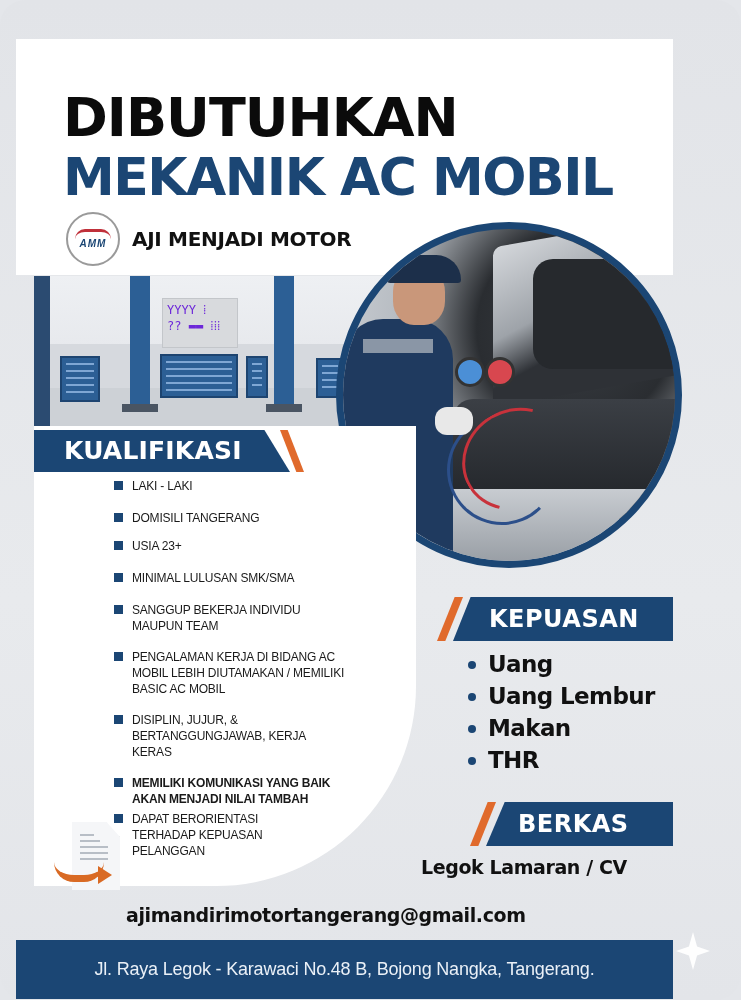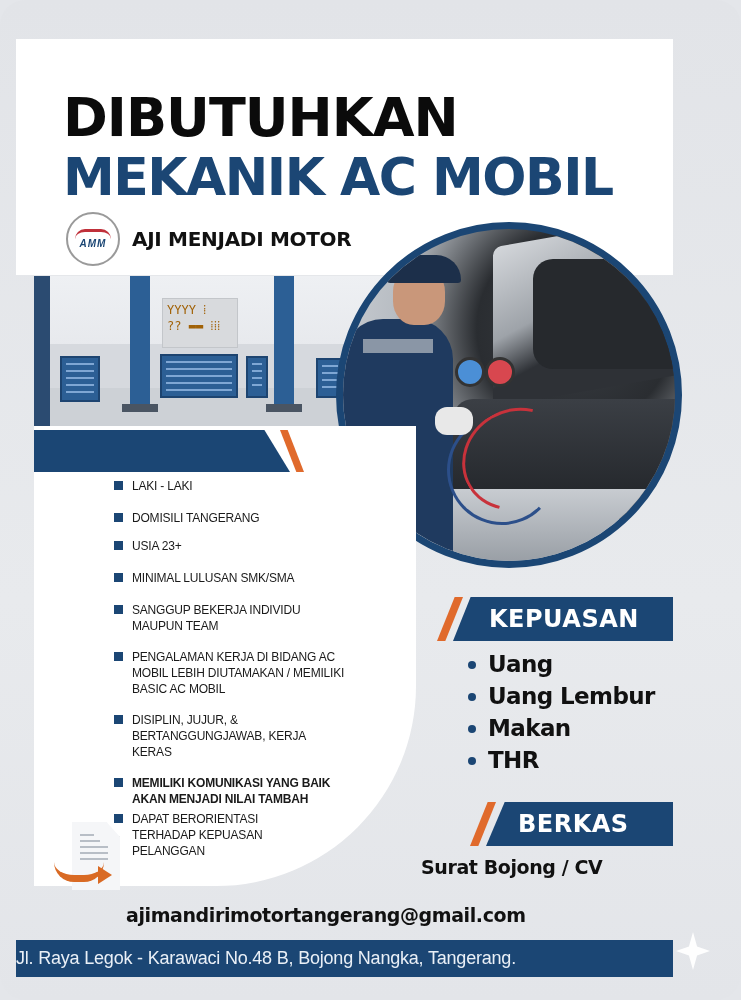--- a/index.html
+++ b/index.html
@@ -44,21 +44,21 @@
     position: absolute; left: 34px; top: 276px; width: 370px; height: 150px;
     background: linear-gradient(180deg,#eef0f3 0%,#e6e8ec 55%,#cfd3d9 75%,#c7cbd1 100%);
     overflow: hidden;
   }
   .ws-wall-stripe { position:absolute; left:0; right:0; top:68px; height:46px; background:#d6d9de; }
   .ws-floor { position:absolute; left:0; right:0; bottom:0; height:38px; background:#cdd1d6; }
   .pillar { position:absolute; top:0; width:20px; height:130px; background:#2c5f95; }
   .pillar-foot { position:absolute; width:36px; height:8px; background:#4a5563; bottom:14px; }
   .cabinet { position:absolute; background:#2c5f95; border:2px solid #1d4470; }
   .cabinet .drawer { height:2px; background:#7fa7d4; margin:5px 4px 0 4px; }
-  .pegboard { position:absolute; left:128px; top:22px; width:76px; height:50px; background:#d8dadd; border:1px solid #c3c6ca; font-size:12px; color:#a16207; padding:4px; font-family:"DejaVu Sans Mono", monospace; line-height:1.3; }
+  .pegboard { position:absolute; left:128px; top:22px; width:76px; height:50px; background:#d8dadd; border:1px solid #c3c6ca; font-size:12px; color:#6d28d9; padding:4px; font-family:"DejaVu Sans Mono", monospace; line-height:1.3; }
   .dark-shelf { position:absolute; left:0; top:0; width:16px; height:150px; background:#2b4b71; }
 
   
   .photo-circle {
     position: absolute; left: 336px; top: 222px; width: 346px; height: 346px;
     border-radius: 50%; border: 7px solid #1b4674; overflow: hidden;
     background: radial-gradient(circle at 70% 30%, #3a3e44 0%, #2a2d31 30%, #b8bdc3 55%, #dfe2e6 100%);
   }
   .hood { position:absolute; left:150px; top:0; width:210px; height:160px; background:linear-gradient(160deg,#d4d7db 0%,#9ea3a9 40%,#2e3136 60%); transform: skewY(-10deg); border-radius: 8px; }
   .hood-inner { position:absolute; left:190px; top:30px; width:170px; height:110px; background:#26292d; border-radius:20px; }
@@ -142,22 +142,22 @@
     font-size: 19px; color: #111; letter-spacing: -0.4px;
   }
 
   .email {
     position: absolute; left: 126px; top: 904px;
     font-family: "DejaVu Sans", sans-serif; font-weight: bold;
     font-size: 19px; color: #111; letter-spacing: -0.4px;
   }
 
   .address-bar {
-    position: absolute; left: 16px; top: 940px; width: 657px; height: 37px;
-    background: #1b4674; display:flex; align-items:center; justify-content:flex-start;
+    position: absolute; left: 16px; top: 940px; width: 657px; height: 59px;
+    background: #1b4674; display:flex; align-items:center; justify-content:center;
   }
   .address-text {
     font-family: "Liberation Sans", sans-serif; font-size: 18px; color: #eaf0f7; letter-spacing: -0.2px;
   }
   .sparkle {
     position: absolute; left: 676px; top: 932px; width: 34px; height: 38px;
     background: #ffffff;
     clip-path: polygon(50% 0, 62% 38%, 100% 50%, 62% 62%, 50% 100%, 38% 62%, 0 50%, 38% 38%);
     opacity: .95;
   }
@@ -227,20 +227,21 @@
     <div class="gauge blue"></div>
     <div class="gauge red"></div>
     <div class="hose red"></div>
     <div class="hose blue"></div>
     <div class="glove"></div>
   </div>
 
   <div class="kual-panel"></div>
   <div class="kual-heading"></div>
   <div class="kual-heading-accent"></div>
+  <div class="kual-heading-text">KUALIFIKASI</div>
 
   <ul class="kual-list">
     <li style="margin-bottom:16px;"><span class="sq"></span><span>LAKI - LAKI</span></li>
     <li style="margin-bottom:12px;"><span class="sq"></span><span>DOMISILI TANGERANG</span></li>
     <li style="margin-bottom:16px;"><span class="sq"></span><span>USIA 23+</span></li>
     <li style="margin-bottom:16px;"><span class="sq"></span><span>MINIMAL LULUSAN SMK/SMA</span></li>
     <li style="margin-bottom:15px;width:240px;"><span class="sq"></span><span>SANGGUP BEKERJA INDIVIDU MAUPUN TEAM</span></li>
     <li style="margin-bottom:15px;width:240px;"><span class="sq"></span><span>PENGALAMAN KERJA DI BIDANG AC MOBIL LEBIH DIUTAMAKAN / MEMILIKI BASIC AC MOBIL</span></li>
     <li style="margin-bottom:15px;width:225px;"><span class="sq"></span><span>DISIPLIN, JUJUR, &amp; BERTANGGUNGJAWAB, KERJA KERAS</span></li>
     <li style="margin-bottom:4px;width:250px;font-weight:bold;"><span class="sq"></span><span>MEMILIKI KOMUNIKASI YANG BAIK AKAN MENJADI NILAI TAMBAH</span></li>
@@ -265,20 +266,20 @@
   <ul class="fas-list">
     <li><span class="dot"></span><span>Uang</span></li>
     <li><span class="dot"></span><span>Uang Lembur</span></li>
     <li><span class="dot"></span><span>Makan</span></li>
     <li><span class="dot"></span><span>THR</span></li>
   </ul>
 
   <div class="section-accent berk-accent"></div>
   <div class="section-heading berk-heading"></div>
   <div class="section-heading-text berk-text">BERKAS</div>
-  <div class="berkas-value">Surat Bojong / CV</div>
+  <div class="berkas-value">Legok Lamaran / CV</div>
 
   <div class="email">ajimandirimotortangerang@gmail.com</div>
   <div class="address-bar">
     <span class="address-text">Jl. Raya Legok - Karawaci No.48 B, Bojong Nangka, Tangerang.</span>
   </div>
   <div class="sparkle"></div>
 </div>
 
 </body></html>

